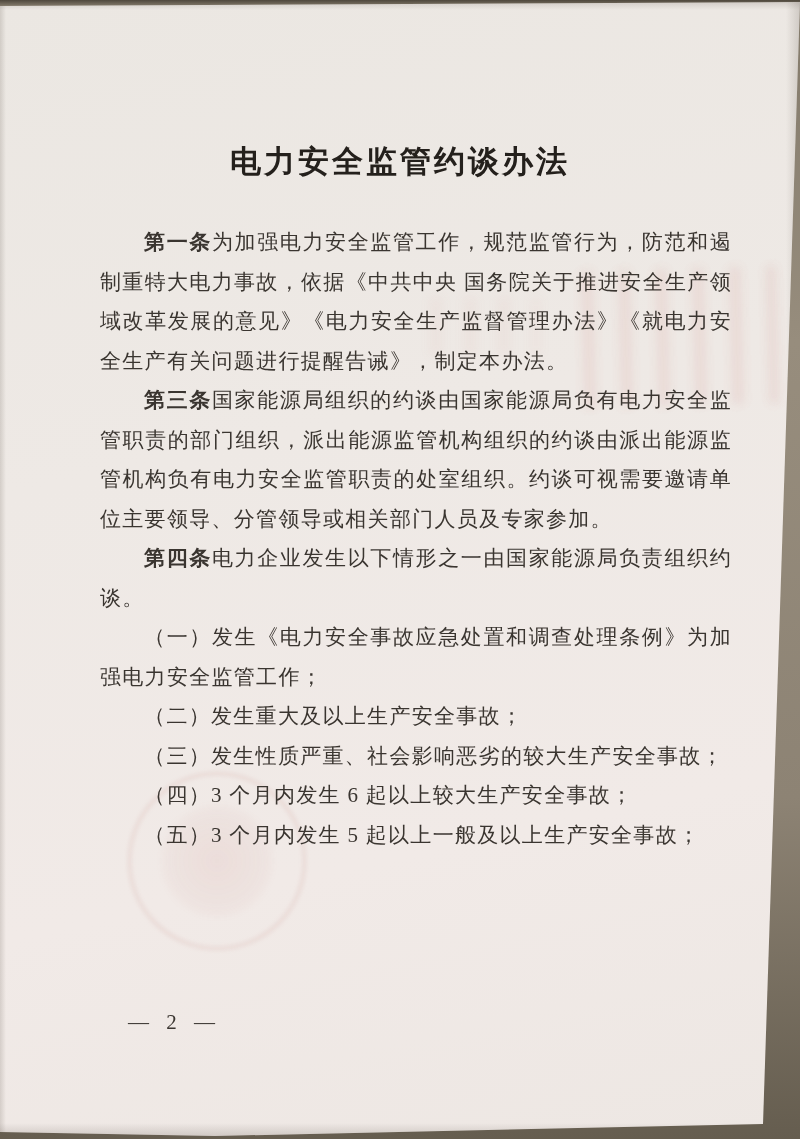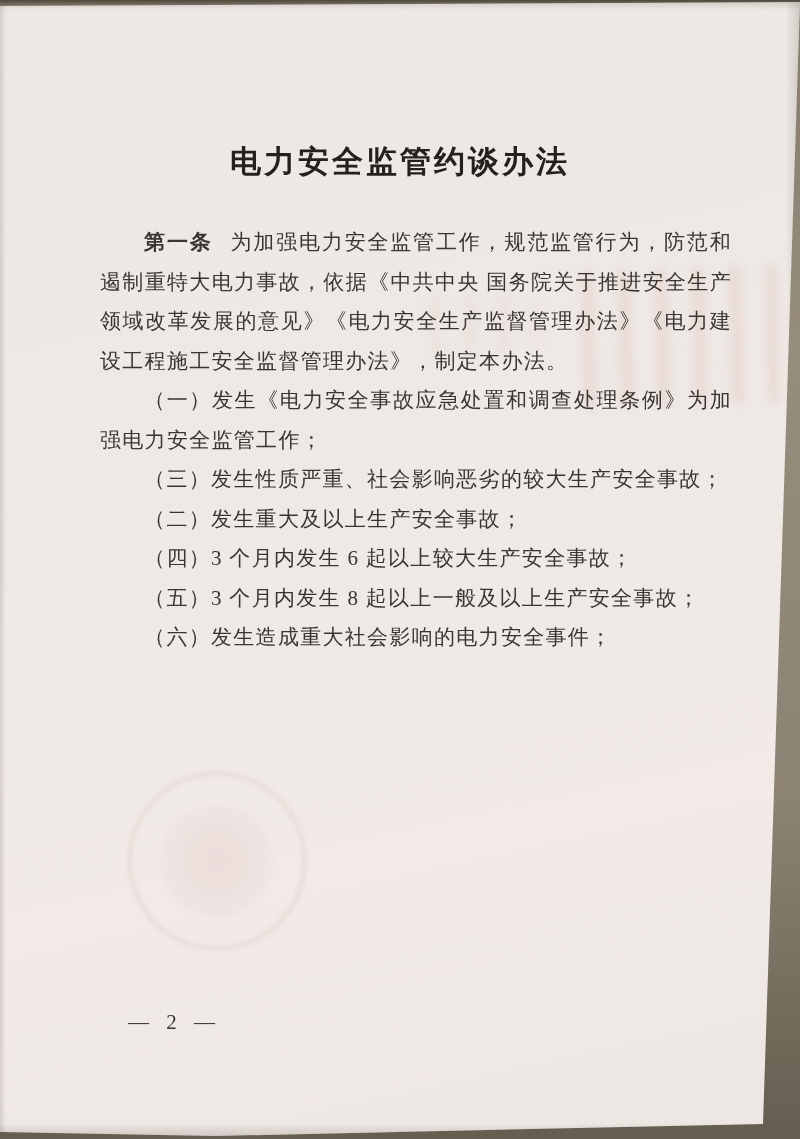--- a/index.html
+++ b/index.html
@@ -34,21 +34,21 @@
     font-size: 31px; font-weight: bold; letter-spacing: 3px;
     color: #24201c;
   }
   .body-text {
     position: absolute; top: 223px; left: 100px; width: 632px;
     font-size: 21px; line-height: 39.5px; letter-spacing: 1.3px;
     color: #3a3530;
     text-align: justify; text-justify: inter-ideograph;
   }
   .para { margin: 0; text-indent: 2.1em; }
-  .art-num { font-weight: bold; margin-right: 18px; }
+  .art-num { font-weight: bold; margin-right: 0; }
   .art-num:empty { display: none; }
   .page-number {
     position: absolute; top: 1010px; left: 128px;
     font-size: 21px; letter-spacing: 6px; color: #3a3530;
   }
   
   .bleed { position: absolute; pointer-events: none; }
   .bleed-stamp {
     left: 128px; top: 772px; width: 172px; height: 172px;
     border-radius: 50%;
@@ -78,25 +78,26 @@
 
 <div class="paper">
 
   <div class="bleed bleed-text-a"></div>
   <div class="bleed bleed-text-b"></div>
   <div class="bleed bleed-stamp"></div>
 
   <h1 class="title">电力安全监管约谈办法</h1>
 
   <div class="body-text">
-    <p class="para"><span class="art-num">第一条</span><span>为加强电力安全监管工作，规范监管行为，防范和遏制重特大电力事故，依据《中共中央 国务院关于推进安全生产领域改革发展的意见》《电力安全生产监督管理办法》《电力建设工程施工安全监督管理办法》，制定本办法。</span></p>
+    <p class="para"><span class="art-num">第一条</span><span>为加强电力安全监管工作，规范监管行为，防范和遏制重特大电力事故，依据《中共中央 国务院关于推进安全生产领域改革发展的意见》《电力安全生产监督管理办法》《就电力安全生产有关问题进行提醒告诫》，制定本办法。</span></p>
+    <p class="para"><span class="art-num">第三条</span><span>国家能源局组织的约谈由国家能源局负有电力安全监管职责的部门组织，派出能源监管机构组织的约谈由派出能源监管机构负有电力安全监管职责的处室组织。约谈可视需要邀请单位主要领导、分管领导或相关部门人员及专家参加。</span></p>
+    <p class="para"><span class="art-num">第四条</span><span>电力企业发生以下情形之一由国家能源局负责组织约谈。</span></p>
     <p class="para"><span>（一）发生《电力安全事故应急处置和调查处理条例》为加强电力安全监管工作；</span></p>
+    <p class="para"><span>（二）发生重大及以上生产安全事故；</span></p>
     <p class="para"><span>（三）发生性质严重、社会影响恶劣的较大生产安全事故；</span></p>
-    <p class="para"><span>（二）发生重大及以上生产安全事故；</span></p>
     <p class="para"><span>（四）3 个月内发生 6 起以上较大生产安全事故；</span></p>
-    <p class="para"><span>（五）3 个月内发生 8 起以上一般及以上生产安全事故；</span></p>
-    <p class="para"><span>（六）发生造成重大社会影响的电力安全事件；</span></p>
+    <p class="para"><span>（五）3 个月内发生 5 起以上一般及以上生产安全事故；</span></p>
     <p class="para"><span></span></p>
   </div>
 
   <div class="page-number">— 2 —</div>
 
 </div>
 
 </body></html>

